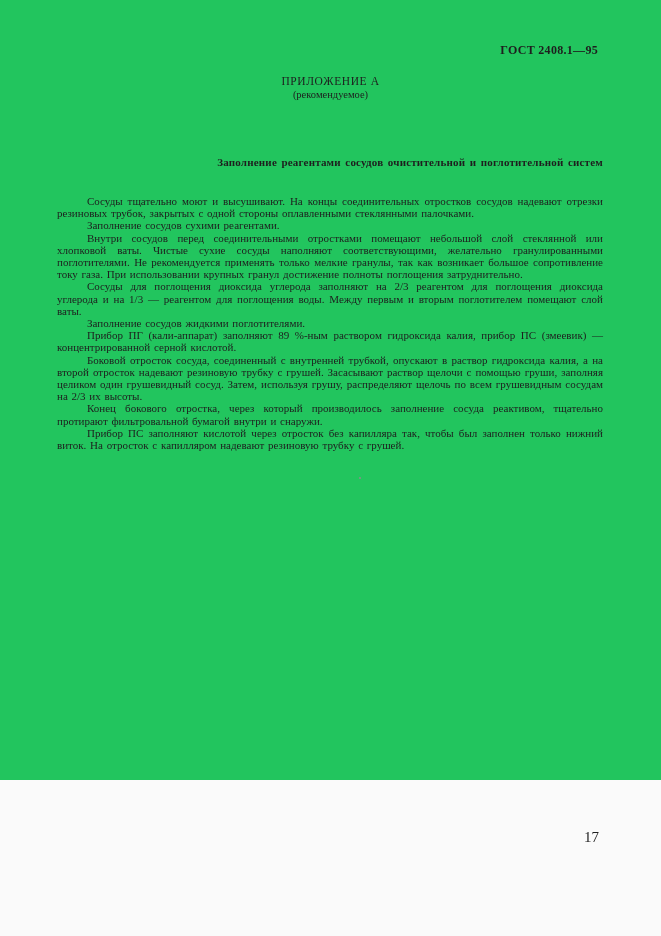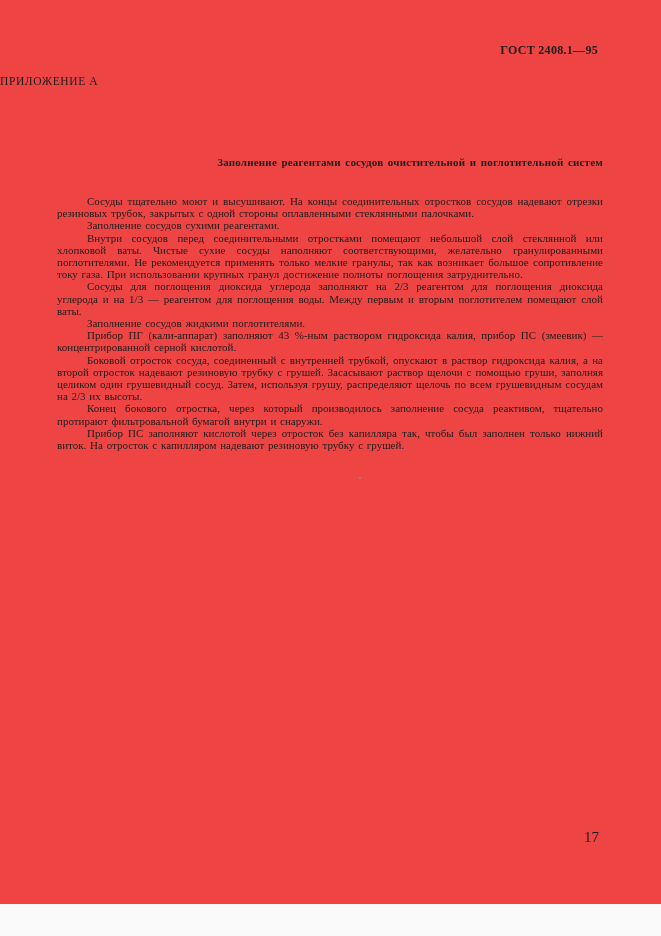--- a/index.html
+++ b/index.html
@@ -10,38 +10,38 @@
     width: 661px;
     height: 936px;
     background: #fafafa;
     font-family: "Liberation Serif", "DejaVu Serif", serif;
     color: #1e1e1e;
     overflow: hidden;
   }
   .page {
     position: relative;
     width: 661px;
-    height: 904px;
-    background: #ef4444;
+    height: 780px;
+    background: #22c55e;
   }
   .doc-code {
     position: absolute;
     top: 43px;
     right: 63px;
     font-size: 12px;
     font-weight: bold;
     letter-spacing: 0.3px;
     white-space: nowrap;
   }
   .appendix {
     position: absolute;
     top: 75px;
     left: 0;
     width: 661px;
-    text-align: left;
+    text-align: center;
     line-height: 13px;
   }
   .appendix-label {
     font-size: 11.5px;
     letter-spacing: 0.6px;
   }
   .appendix-note {
     font-size: 10.5px;
   }
   .section-title {
@@ -87,31 +87,32 @@
 </style>
 </head>
 <body>
 
 <div class="page">
 
   <div class="doc-code">ГОСТ 2408.1—95</div>
 
   <div class="appendix">
     <div class="appendix-label">ПРИЛОЖЕНИЕ А</div>
+    <div class="appendix-note">(рекомендуемое)</div>
   </div>
 
   <div class="section-title">Заполнение реагентами сосудов очистительной и поглотительной систем</div>
 
   <div class="body-text">
     <p>Сосуды тщательно моют и высушивают. На концы соединительных отростков сосудов надевают отрезки резиновых трубок, закрытых с одной стороны оплавленными стеклянными палочками.</p>
     <p>Заполнение сосудов сухими реагентами.</p>
     <p>Внутри сосудов перед соединительными отростками помещают небольшой слой стеклянной или хлопковой ваты. Чистые сухие сосуды наполняют соответствующими, желательно гранулированными поглотителями. Не рекомендуется применять только мелкие гранулы, так как возникает большое сопротивление току газа. При использовании крупных гранул достижение полноты поглощения затруднительно.</p>
     <p>Сосуды для поглощения диоксида углерода заполняют на 2/3 реагентом для поглощения диоксида углерода и на 1/3 — реагентом для поглощения воды. Между первым и вторым поглотителем помещают слой ваты.</p>
     <p>Заполнение сосудов жидкими поглотителями.</p>
-    <p>Прибор ПГ (кали-аппарат) заполняют 43 %-ным раствором гидроксида калия, прибор ПС (змеевик) — концентрированной серной кислотой.</p>
+    <p>Прибор ПГ (кали-аппарат) заполняют 89 %-ным раствором гидроксида калия, прибор ПС (змеевик) — концентрированной серной кислотой.</p>
     <p>Боковой отросток сосуда, соединенный с внутренней трубкой, опускают в раствор гидроксида калия, а на второй отросток надевают резиновую трубку с грушей. Засасывают раствор щелочи с помощью груши, заполняя целиком один грушевидный сосуд. Затем, используя грушу, распределяют щелочь по всем грушевидным сосудам на 2/3 их высоты.</p>
     <p>Конец бокового отростка, через который производилось заполнение сосуда реактивом, тщательно протирают фильтровальной бумагой внутри и снаружи.</p>
     <p>Прибор ПС заполняют кислотой через отросток без капилляра так, чтобы был заполнен только нижний виток. На отросток с капилляром надевают резиновую трубку с грушей.</p>
   </div>
 
   <div class="scan-speck"></div>
 
   <div class="page-number">17</div>
 
 </div>

